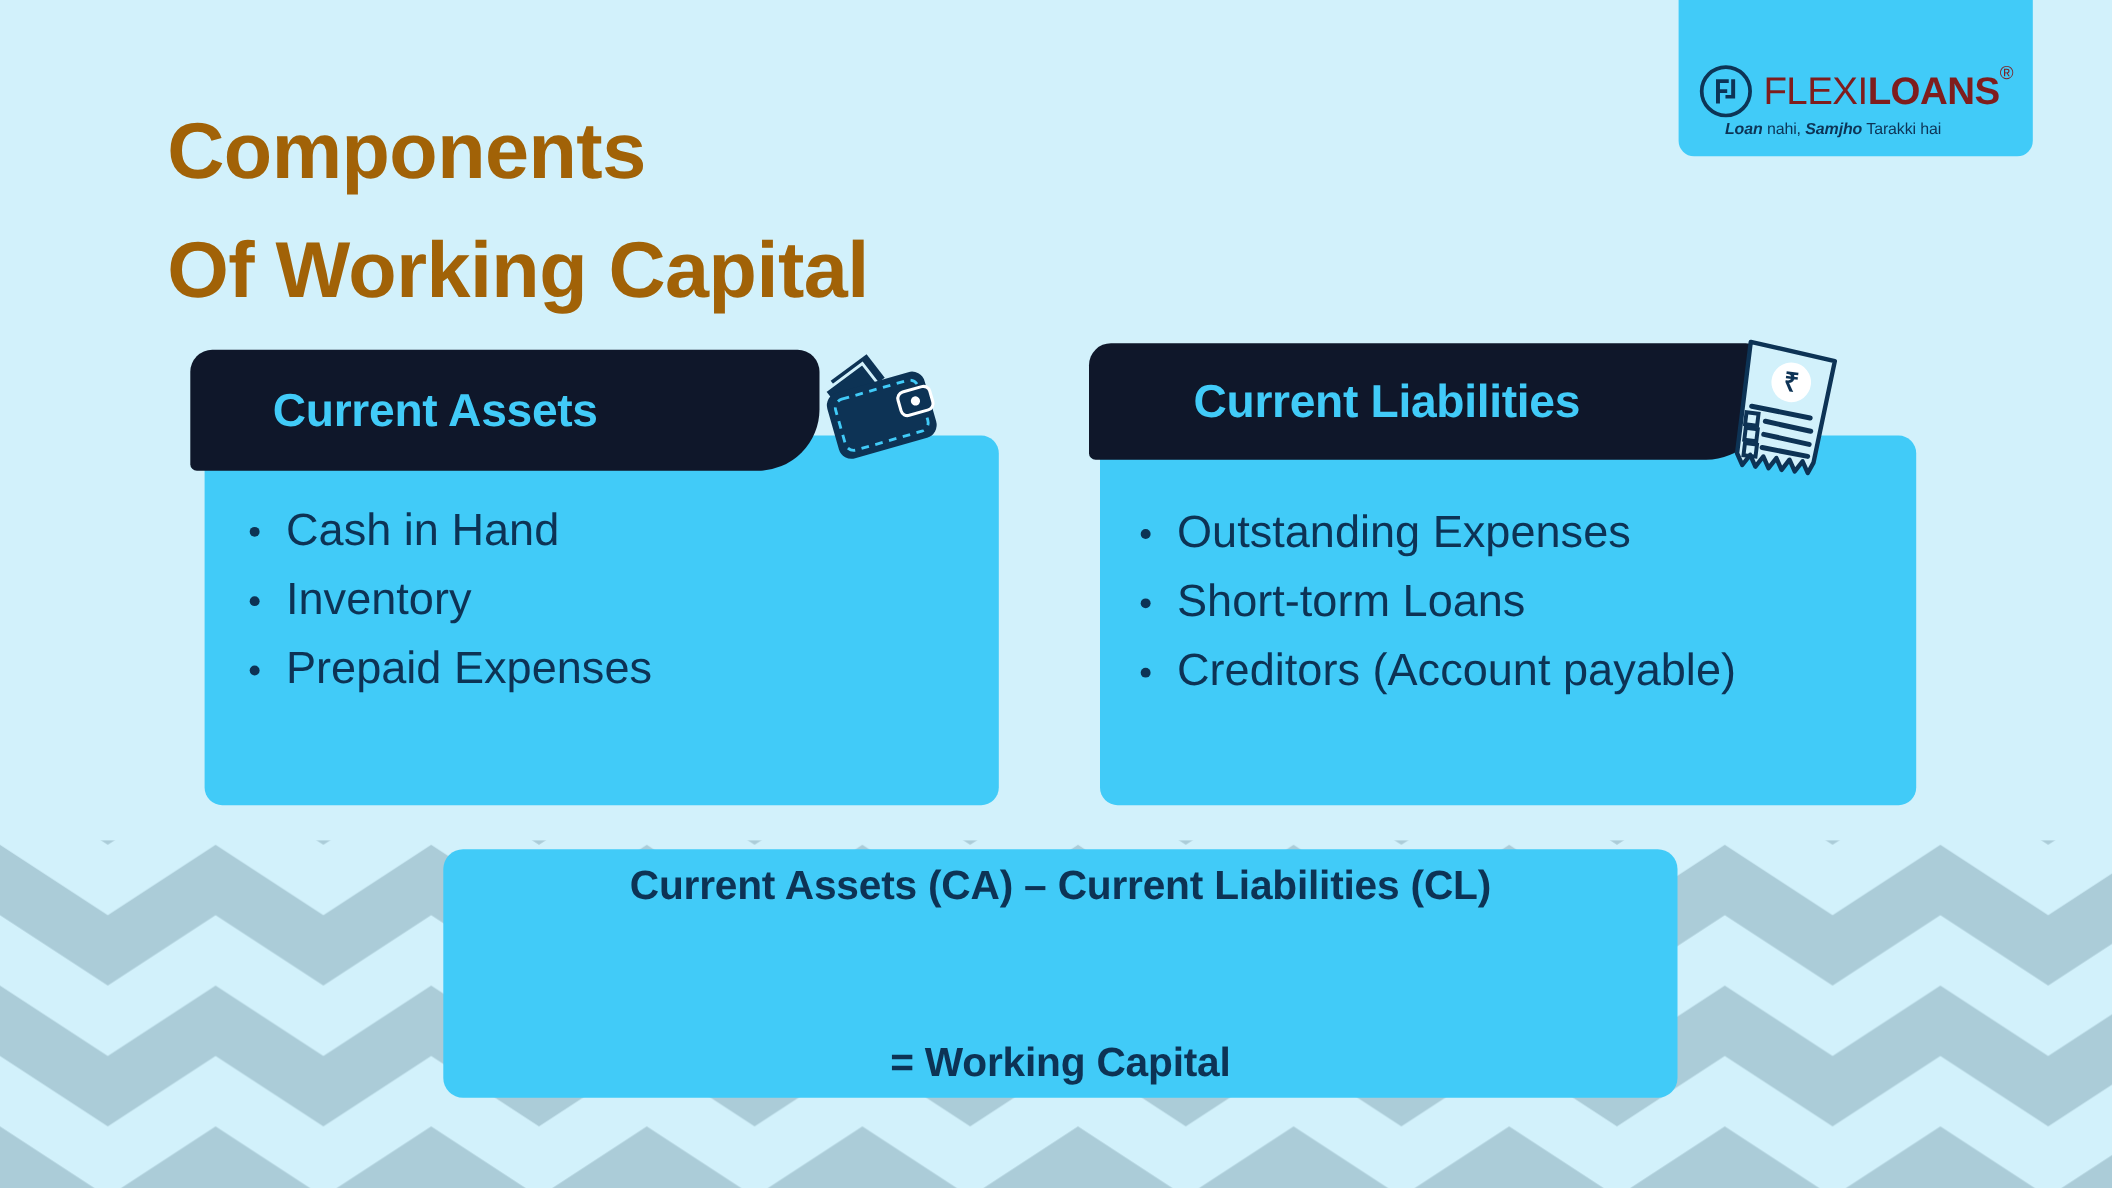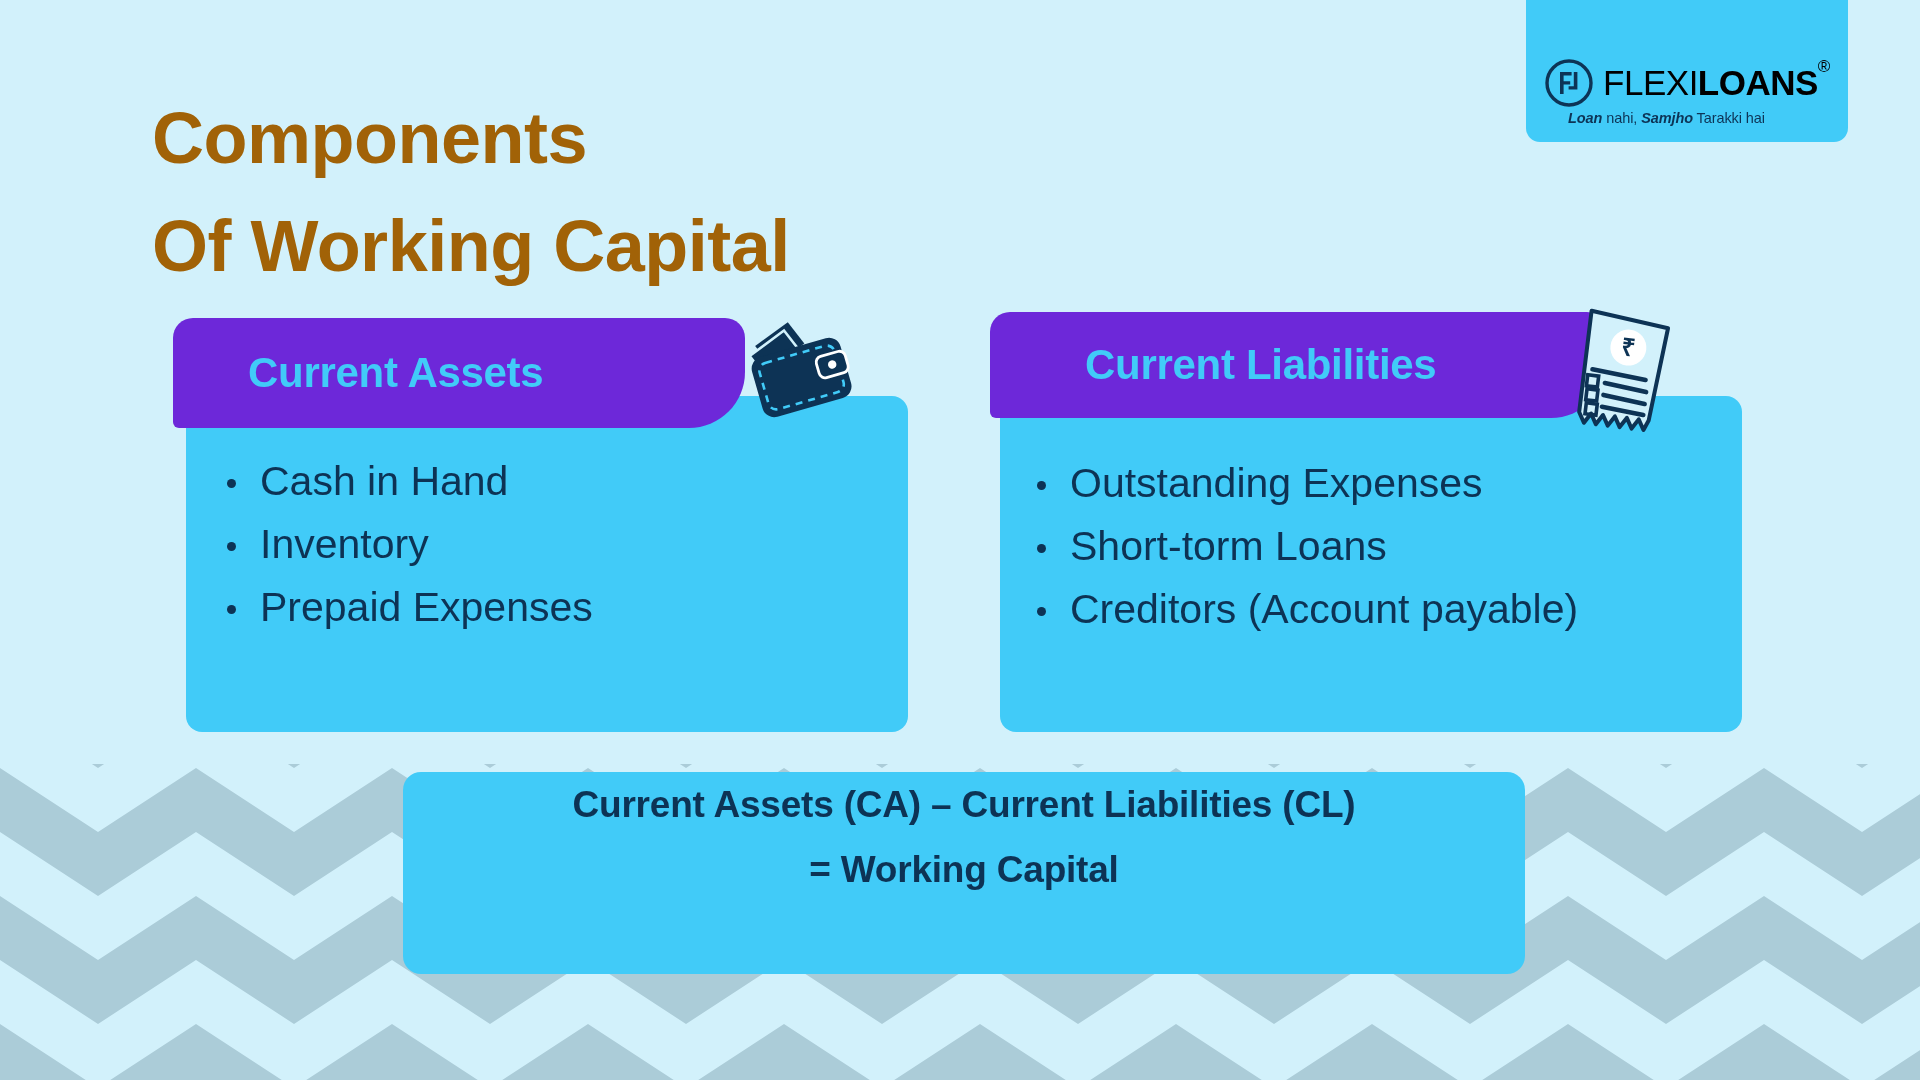--- a/index.html
+++ b/index.html
@@ -55,21 +55,21 @@
     align-items: flex-start;
   }
   #logo-row {
     display: flex;
     align-items: flex-start;
   }
   #logo-mark { flex: none; margin-right: 9px; }
   #logo-wordmark {
     font-size: 35px;
     letter-spacing: -0.5px;
-    color: #000000;
+    color: #7f1d1d;
     line-height: 38px;
     white-space: nowrap;
     position: relative;
   }
   #logo-flexi { font-weight: 400; }
   #logo-loans { font-weight: 700; }
   #logo-reg {
     font-size: 17px;
     vertical-align: super;
     font-weight: 400;
@@ -100,21 +100,21 @@
   }
   #page-title .ln { display: block; }
   .card-body {
     position: absolute;
     background: #41cbf8;
     border-radius: 16px;
     z-index: 2;
   }
   .card-header {
     position: absolute;
-    background: #6d28d9;
+    background: #0f172a;
     z-index: 4;
     display: flex;
     align-items: center;
   }
   .card-header-label {
     color: #41cbf8;
     font-weight: 700;
     font-size: 42px;
     letter-spacing: -0.3px;
     white-space: nowrap;
@@ -163,28 +163,28 @@
   }
   #list-assets { left: 218px; top: 450px; }
   #list-liab   { left: 1028px; top: 452px; }
 
   
   #formula-box {
     position: absolute;
     left: 403px;
     top: 772px;
     width: 1122px;
-    height: 202px;
+    height: 226px;
     background: #41cbf8;
     border-radius: 18px;
     z-index: 3;
     display: flex;
     flex-direction: column;
     align-items: center;
-    justify-content: flex-start;
+    justify-content: space-between;
   }
   .formula-line {
     color: #0d3355;
     font-size: 37px;
     font-weight: 700;
     line-height: 65px;
     letter-spacing: -0.2px;
     white-space: nowrap;
   }
 

